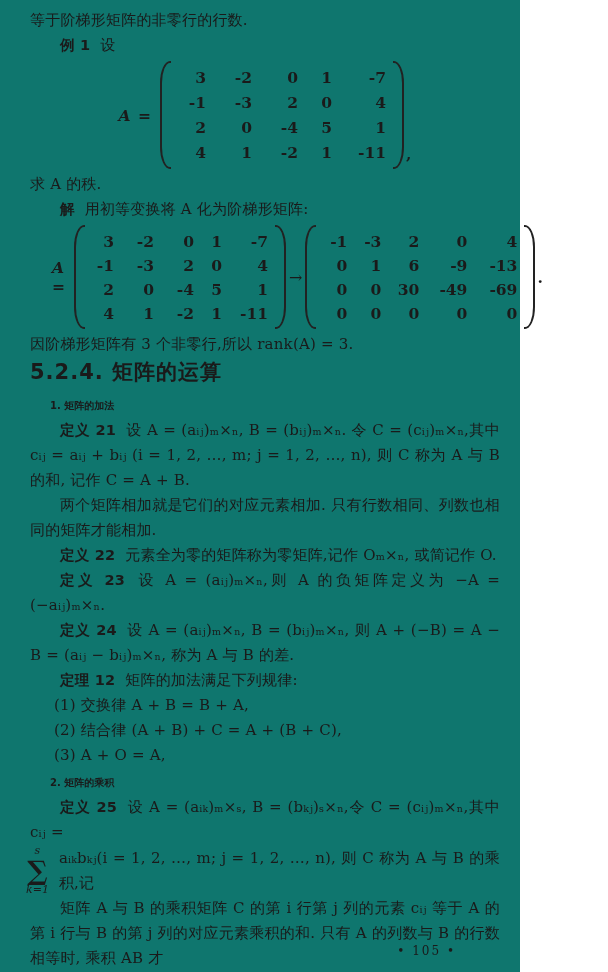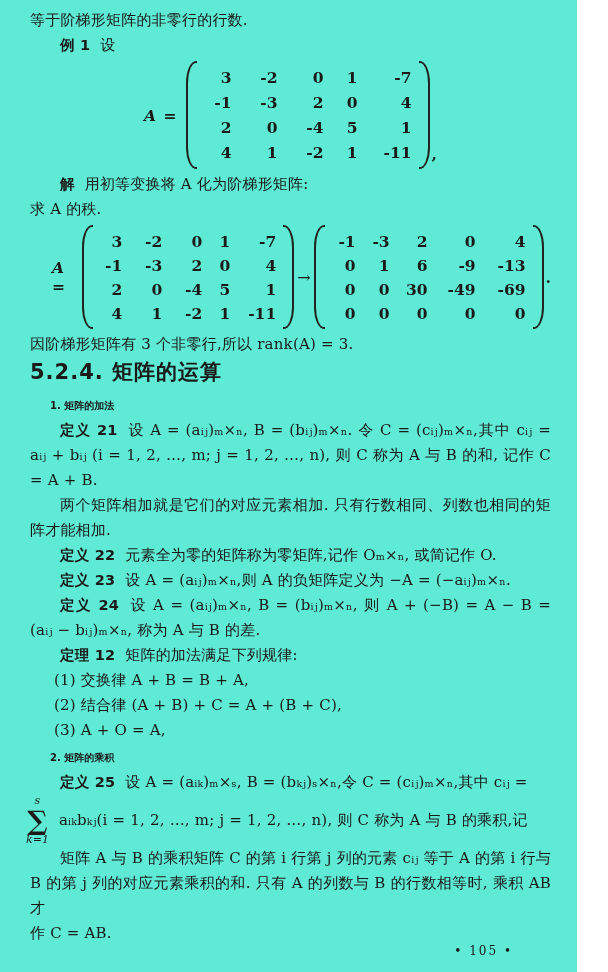--- a/index.html
+++ b/index.html
@@ -5,23 +5,23 @@
 <style>
   html, body { margin: 0; padding: 0; }
   body {
     width: 608px; height: 972px; background: #ffffff; overflow: hidden;
     font-family: "DejaVu Serif", "Liberation Serif", "DejaVu Sans", serif;
     color: #1a1a1a;
     -webkit-font-smoothing: antialiased;
   }
   .page {
     position: relative; box-sizing: border-box;
-    width: 577px; height: 972px;
-    padding: 8px 26px 0 30px;
-    background: #5eead4;
+    width: 520px; height: 972px;
+    padding: 8px 20px 0 30px;
+    background: #0f766e;
   }
   p.line {
     margin: 0; font-size: 15px; line-height: 25px;
     text-align: justify; letter-spacing: 0.2px;
   }
   .indent { text-indent: 2em; }
   .indent15 { text-indent: 1.6em; }
   .boldlabel {
     font-weight: bold; font-family: "DejaVu Sans", "Liberation Sans", sans-serif;
     font-size: 14.5px; margin-right: 10px;
@@ -111,23 +111,23 @@
           <span class="mcell">1</span>
           <span class="mcell">-2</span>
           <span class="mcell">1</span>
           <span class="mcell">-11</span>
         </span>
       <span class="paren pr"></span>
     </span>
     <span class="mtrail">,</span>
   </div>
 
+  <p class="line">求 A 的秩.</p>
+
   <p class="line indent"><span class="boldlabel">解</span><span>用初等变换将 A 化为阶梯形矩阵:</span></p>
-
-  <p class="line">求 A 的秩.</p>
 
   <div class="display left">
     <span class="mlhs">A =</span>
     <span class="matrix">
       <span class="paren pl"></span>
       <span class="mgrid g2">
           <span class="mcell">3</span>
           <span class="mcell">-2</span>
           <span class="mcell">0</span>
           <span class="mcell">1</span>

